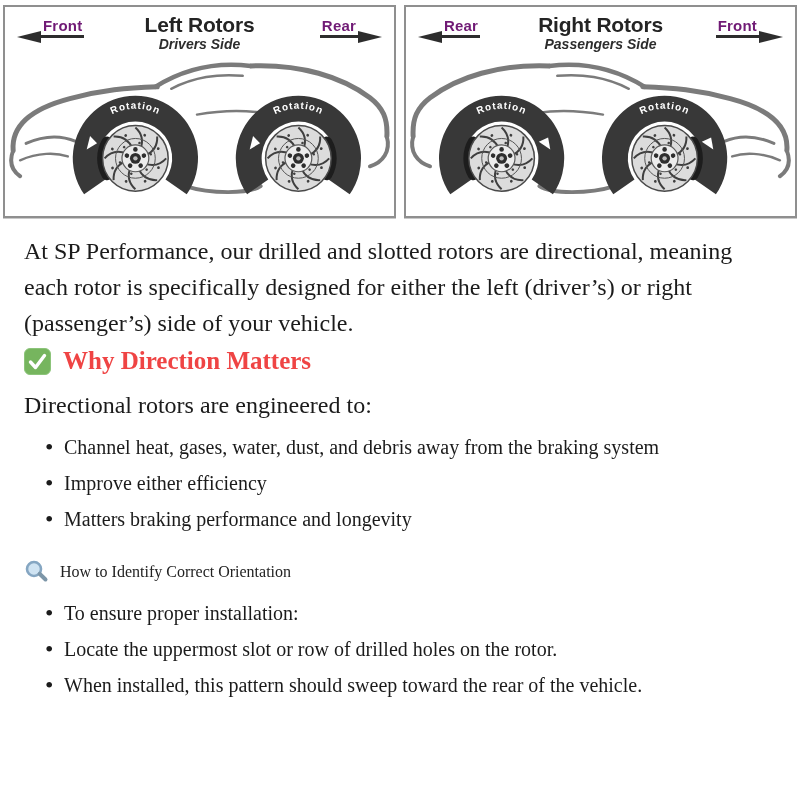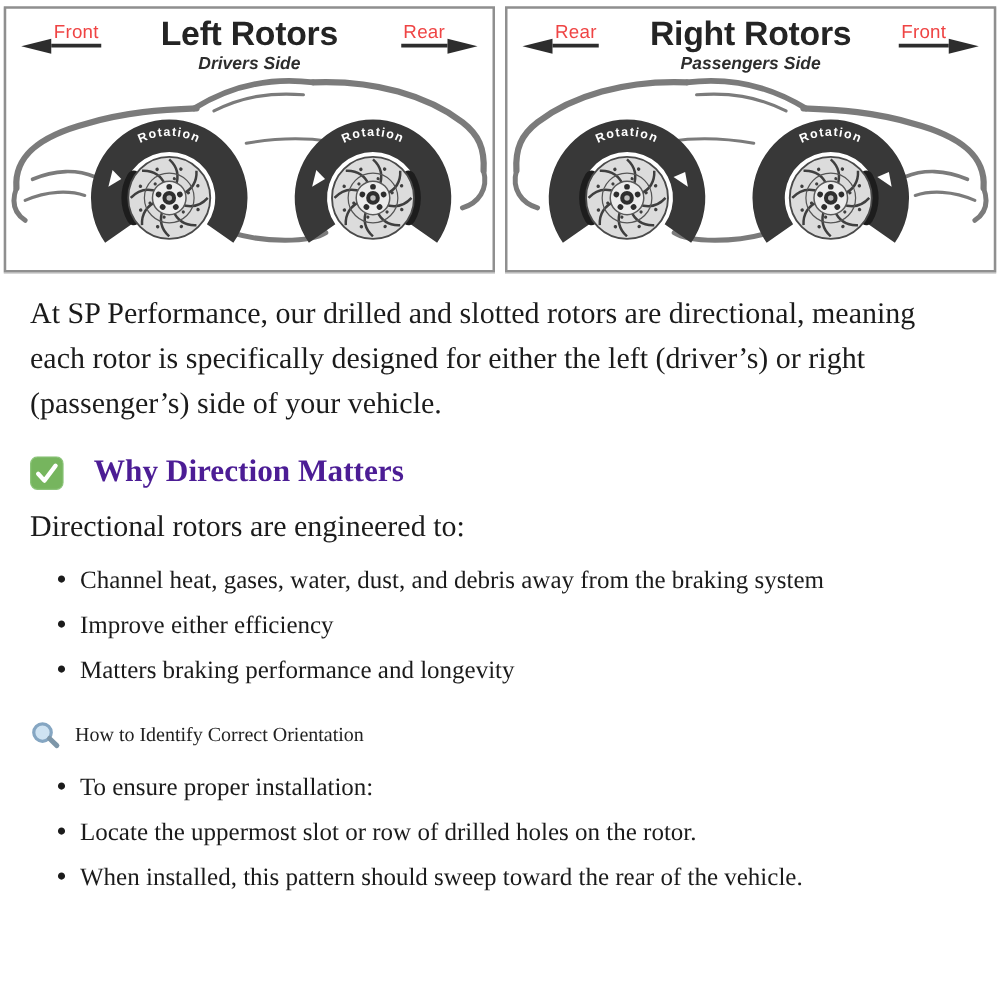--- a/index.html
+++ b/index.html
@@ -10,35 +10,35 @@
   }
 
   
   .figure { display:flex; gap:8px; padding:5px 3px 0 3px; }
   .panel  { flex:1; border:2px solid #8f8f8f; background:#fff; height:213px; position:relative;
             box-shadow:0 1px 0 #c9c9c9; }
   .panel-header { position:relative; height:44px; font-family:"Liberation Sans", sans-serif; }
   .dir-group { position:absolute; top:11px; display:flex; align-items:flex-end; }
   .dir-left  { left:12px; }
   .dir-right { right:12px; }
-  .dir-label { font-weight:normal; font-size:15px; line-height:1.05; color:#ef4444;
+  .dir-label { font-weight:bold; font-size:15px; line-height:1.05; color:#701a75;
                border-bottom:3px solid #2d2d2d; padding:0 2px 1px 2px; letter-spacing:.2px; }
   .tri { width:0; height:0; border-top:6px solid transparent; border-bottom:6px solid transparent; margin-bottom:-5px; }
   .tri-left  { border-right:24px solid #2d2d2d; }
   .tri-right { border-left:24px solid #2d2d2d; }
   .titles { text-align:center; padding-top:7px; }
-  .panel-title { font-weight:bold; font-size:27px; line-height:1.0; color:#242424; letter-spacing:-.2px; }
+  .panel-title { font-weight:bold; font-size:21px; line-height:1.0; color:#242424; letter-spacing:-.2px; }
   .panel-subtitle { font-weight:bold; font-style:italic; font-size:14px; color:#2d2d2d; margin-top:1px; }
   .car-svg { display:block; width:100%; height:163px; }
 
   
   .article { padding:0 44px 0 24px; }
   .intro { font-size:24px; line-height:36px; margin-top:15px; max-width:732px; }
-  .h2 { display:flex; align-items:center; gap:24px; margin-top:20px;
-        font-size:25px; font-weight:bold; line-height:34px; color:#4c1d95; }
+  .h2 { display:flex; align-items:center; gap:12px; margin-top:3px;
+        font-size:25px; font-weight:bold; line-height:34px; color:#ef4444; }
   .emoji-box { width:27px; height:27px; flex:0 0 auto; }
   .lead { font-size:24px; line-height:36px; margin-top:9px; }
   ul.blist { list-style:none; margin-top:6px; max-width:732px; }
   ul.blist li { position:relative; padding-left:40px; font-size:20px; line-height:36px; }
   ul.blist li::before { content:"•"; position:absolute; left:21px; top:0; font-size:24px; }
   .h3 { display:flex; align-items:center; gap:10px; margin-top:18px;
         font-size:16px; font-weight:normal; line-height:34px; color:#222; }
   .ul2 { margin-top:8px; }
 </style>
 </head>

